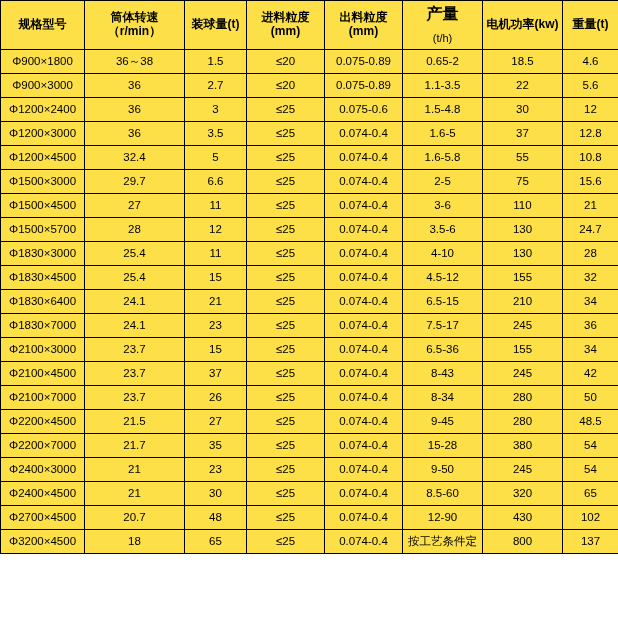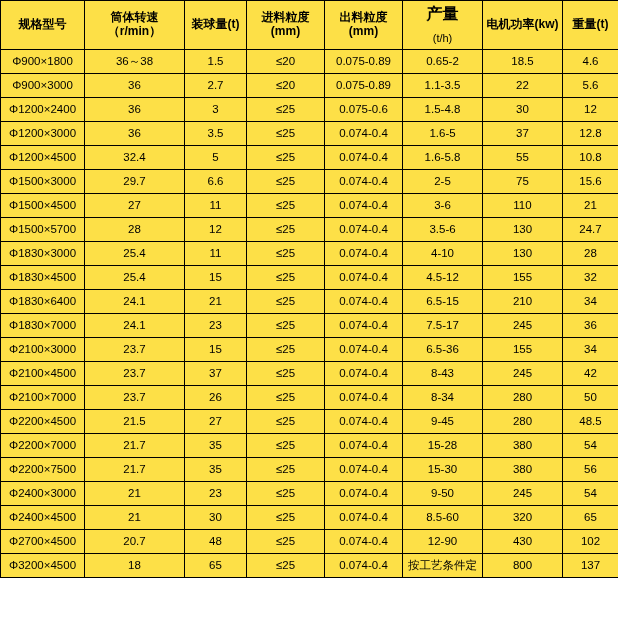--- a/index.html
+++ b/index.html
@@ -262,30 +262,20 @@
           <td class="model">Φ2200×7000</td>
           <td>21.7</td>
           <td>35</td>
           <td>≤25</td>
           <td>0.074-0.4</td>
           <td>15-28</td>
           <td>380</td>
           <td>54</td>
         </tr>
         <tr>
-          <td class="model">Φ2200×7500</td>
-          <td>21.7</td>
-          <td>35</td>
-          <td>≤25</td>
-          <td>0.074-0.4</td>
-          <td>15-30</td>
-          <td>380</td>
-          <td>56</td>
-        </tr>
-        <tr>
           <td class="model">Φ2400×3000</td>
           <td>21</td>
           <td>23</td>
           <td>≤25</td>
           <td>0.074-0.4</td>
           <td>9-50</td>
           <td>245</td>
           <td>54</td>
         </tr>
         <tr>

